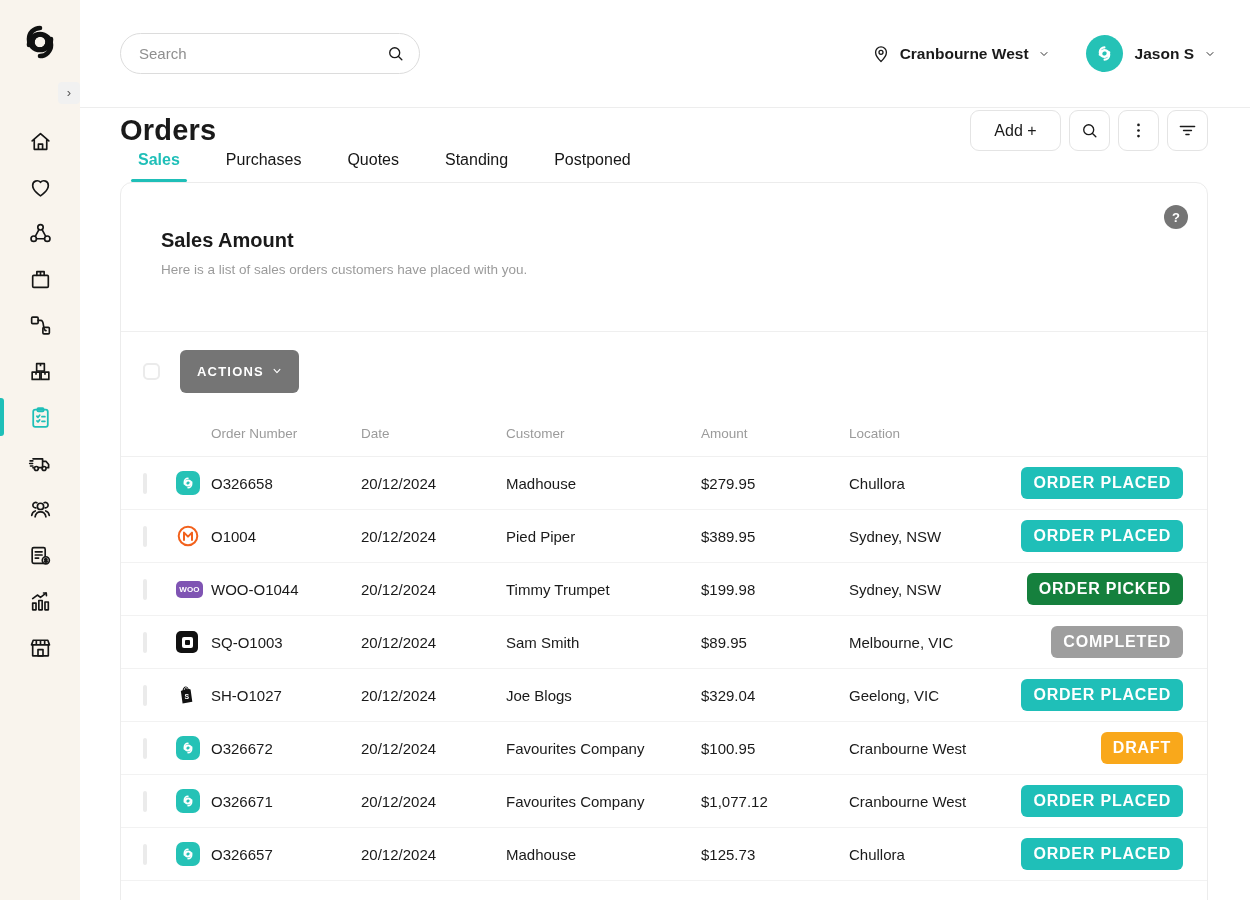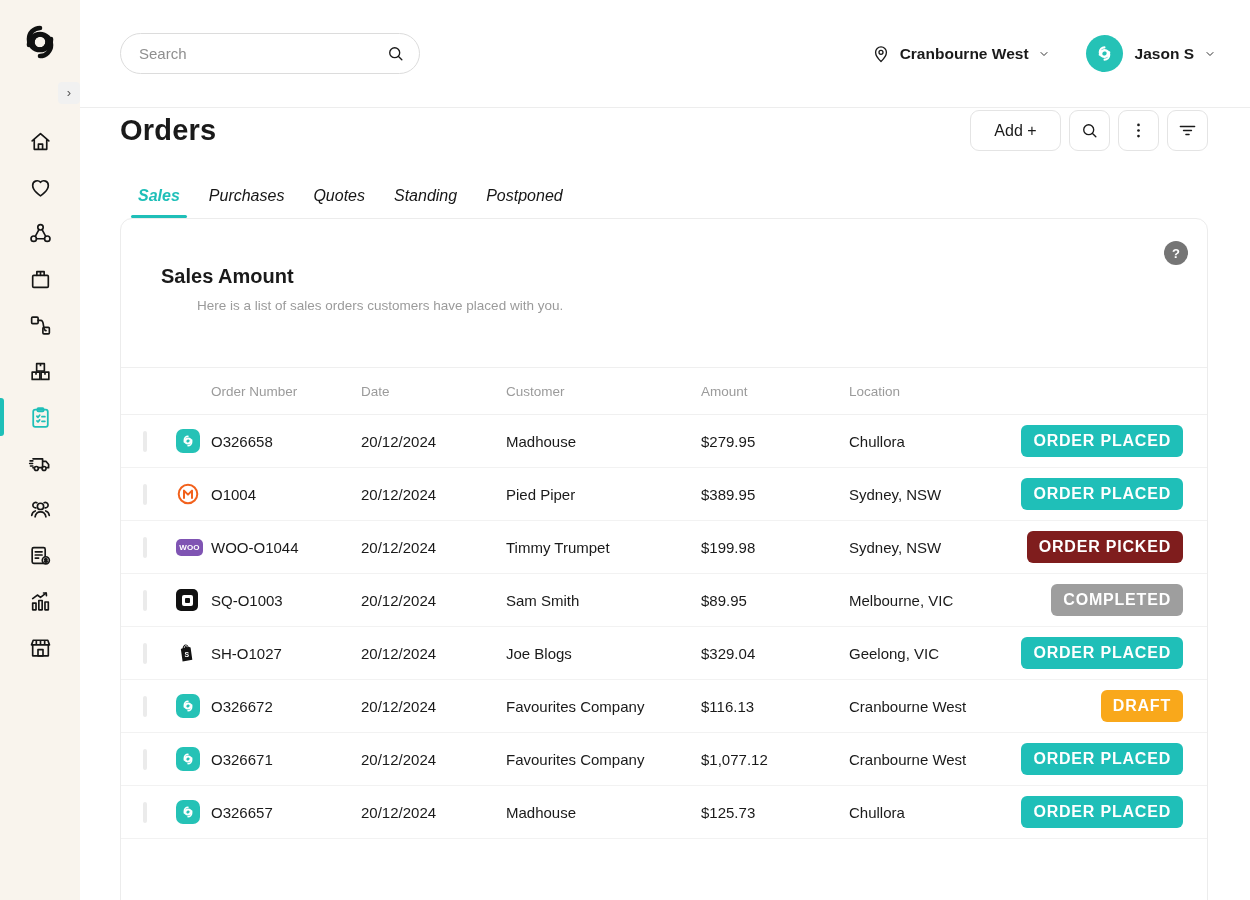--- a/index.html
+++ b/index.html
@@ -44,33 +44,33 @@
   .title-row { margin-top:26px; display:flex; align-items:center; }
   h1.page-title { font-size:29px; font-weight:800; letter-spacing:.2px;text-align:center; }
   .title-actions { margin-left:auto; display:flex; gap:8px; }
   .btn { background:#fff; border:1px solid #e4e4e4; border-radius:9px; height:41px;
     display:flex; align-items:center; justify-content:center; cursor:pointer;
     font-family:inherit; }
   .btn-add { width:91px; font-size:16px; color:#1a1a1a; }
   .btn-icon { width:41px; color:#1a1a1a; }
   .btn-icon svg { width:19px; height:19px; }
 
-  .tabs { margin-top:36px; display:flex; gap:29px; padding-left:18px;font-style:italic; }
+  .tabs { display:flex; gap:46px; padding-left:18px; }
   .tab { font-size:16px; cursor:pointer; position:relative; padding-bottom:13px;
     color:#161616; }
   .tab.active { color:#1FBFB8; font-weight:700; }
   .tab.active::after { content:""; position:absolute; left:-7px; right:-7px;
     bottom:0; height:3px; background:#1FBFB8; border-radius:2px; }
 
   
   .card { border:1px solid #ececec; border-radius:12px; height:1010px;
     position:relative; background:#fff; }
   .card-head { padding:46px 40px 0 40px; height:148px; position:relative; }
   .card-title { font-size:20px; font-weight:800; }
-  .card-sub { margin-top:10px; font-size:13.5px; color:#9b9b9b;margin-left:36px; }
+  .card-sub { margin-top:10px; font-size:13.5px; color:#9b9b9b; }
   .help-circle { position:absolute; top:22px; right:19px; width:24px; height:24px;
     border-radius:50%; background:#757575; color:#fff; font-size:13px; font-weight:700;
     display:flex; align-items:center; justify-content:center; cursor:pointer;
     border:none; font-family:inherit; }
   .card-divider { border-top:1px solid #efefef; }
 
   .actions-row { height:78px; display:flex; align-items:center; padding:0 22px; }
   .checkbox { width:17px; height:17px; border:2px solid #ebebeb; border-radius:5px;
     background:#fff; cursor:pointer; flex:none; }
   .btn-actions { margin-left:20px; background:#757575; color:#fff; border:none;
@@ -289,20 +289,29 @@
     </div>
 
   <section class="card">
     <div class="card-head">
       <h2 class="card-title">Sales Amount</h2>
       <p class="card-sub">Here is a list of sales orders customers have placed with you.</p>
       <button class="help-circle">?</button>
     </div>
     <div class="card-divider"></div>
 
+    <div class="actions-row">
+      <span class="checkbox"></span>
+      <button class="btn-actions">
+        <span>ACTIONS</span>
+        <svg viewBox="0 0 24 24" fill="none" stroke="currentColor" stroke-width="2.6" stroke-linecap="round" stroke-linejoin="round">
+            <path d="M5 8l7 8 7-8"></path>
+          </svg>
+      </button>
+    </div>
 
     <div class="thead" id="thead">
       <span class="spacer"></span>
     <span class="c-order">Order Number</span>
         <span class="c-date">Date</span>
         <span class="c-customer">Customer</span>
         <span class="c-amount">Amount</span>
         <span class="c-location">Location</span>
       </div>
 
@@ -343,21 +352,21 @@
   <div class="trow">
     <span class="c-check"><span class="checkbox"></span></span>
     <span class="c-icon">
             <span class="src-woo">WOO</span>
           </span>
     <span class="c-order">WOO-O1044</span>
     <span class="c-date">20/12/2024</span>
     <span class="c-customer">Timmy Trumpet</span>
     <span class="c-amount">$199.98</span>
     <span class="c-location">Sydney, NSW</span>
-    <span class="c-status"><span class="badge" style="background: #7f1d1d; margin-left: 24px;">ORDER PICKED</span></span>
+    <span class="c-status"><span class="badge" style="background: #15803d; margin-left: 24px;">ORDER PICKED</span></span>
   </div>
 
   <div class="trow">
     <span class="c-check"><span class="checkbox"></span></span>
     <span class="c-icon">
             <span class="src-square">
               <span class="sq-mid">
                 <span class="sq-in"></span>
               </span>
             </span>
@@ -392,21 +401,21 @@
     <span class="c-icon">
             <span class="src-app">
               <svg>
                 <use href="#swirl"></use>
               </svg>
             </span>
           </span>
     <span class="c-order">O326672</span>
     <span class="c-date">20/12/2024</span>
     <span class="c-customer">Favourites Company</span>
-    <span class="c-amount">$116.13</span>
+    <span class="c-amount">$100.95</span>
     <span class="c-location">Cranbourne West</span>
     <span class="c-status"><span class="badge" style="background: rgb(249, 168, 27);">DRAFT</span></span>
   </div>
 
   <div class="trow">
     <span class="c-check"><span class="checkbox"></span></span>
     <span class="c-icon">
             <span class="src-app">
               <svg>
                 <use href="#swirl"></use>

